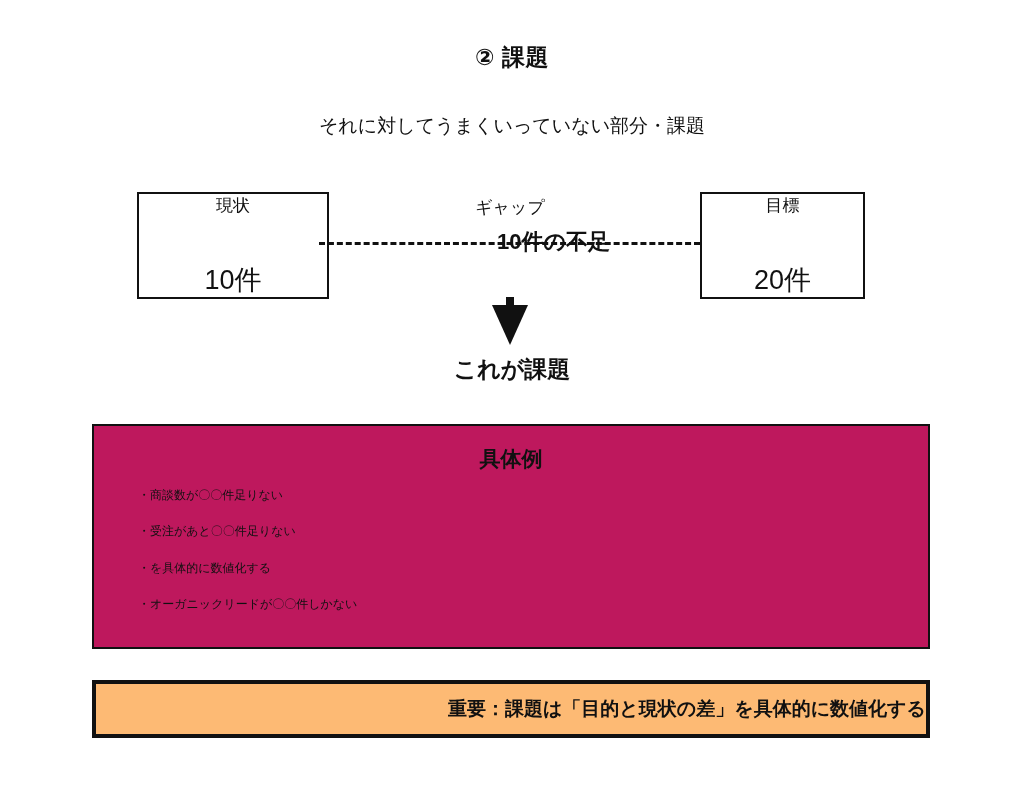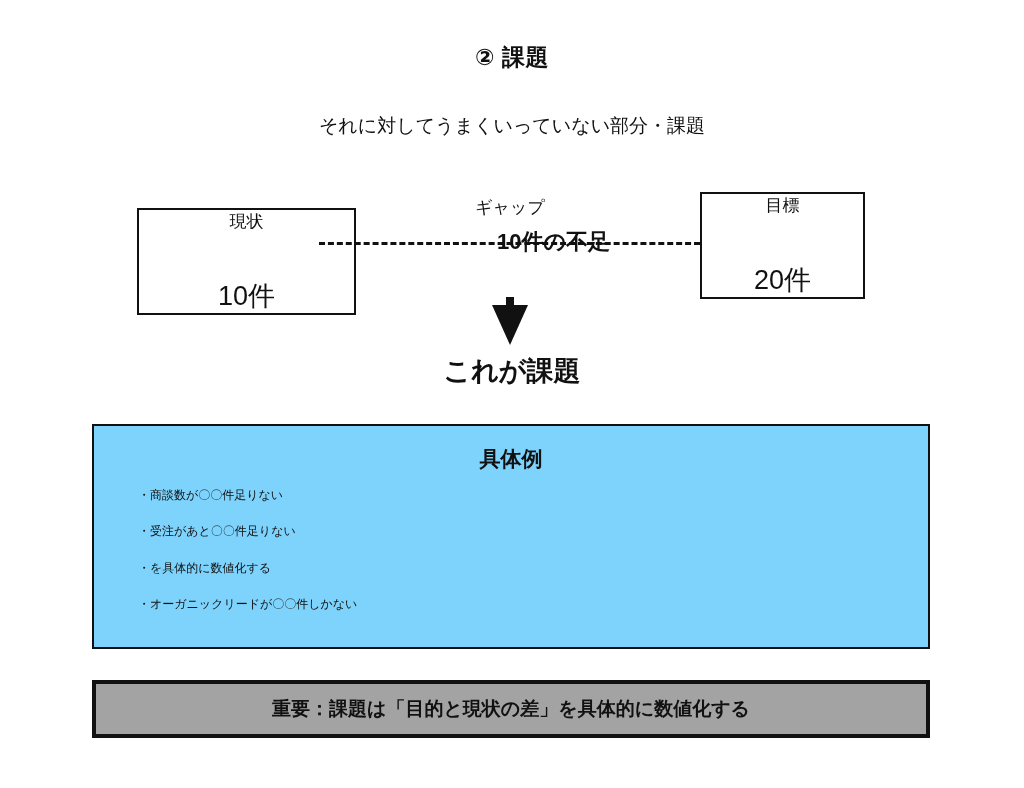--- a/index.html
+++ b/index.html
@@ -49,21 +49,21 @@
   .state-box {
     position: absolute;
     box-sizing: border-box;
     border: 2px solid #111111;
     background: #ffffff;
     display: flex;
     flex-direction: column;
     align-items: center;
     justify-content: center;
   }
-  .state-box.current { left: 137px; top: 208px; width: 219px; height: 107px; }
+  .state-box.current { left: 137px; top: 192px; width: 192px; height: 107px; }
   .state-box.target  { left: 700px; top: 192px; width: 165px; height: 107px; }
 
   .state-label {
     font-size: 17px;
     font-weight: normal;
     line-height: 1.25;
     margin-bottom: 2px;
   }
   .state-value {
     font-size: 27px;
@@ -110,35 +110,35 @@
     top: 297px;
     width: 48px;
     height: 48px;
   }
   .conclusion-text {
     position: absolute;
     left: 0;
     top: 355px;
     width: 1024px;
     text-align: center;
-    font-size: 27px;
+    font-size: 23px;
     font-weight: bold;
     line-height: 1.25;
   }
 
   
   .examples-box {
     position: absolute;
     left: 92px;
     top: 424px;
     width: 838px;
     height: 225px;
     box-sizing: border-box;
     border: 2px solid #111111;
-    background: #7dd3fc;
+    background: #be185d;
   }
   .examples-title {
     position: absolute;
     left: 0;
     top: 20px;
     width: 100%;
     text-align: center;
     font-size: 21px;
     font-weight: bold;
     line-height: 1.2;
@@ -162,24 +162,24 @@
 
   
   .takeaway-bar {
     position: absolute;
     left: 92px;
     top: 680px;
     width: 838px;
     height: 58px;
     box-sizing: border-box;
     border: 4px solid #111111;
-    background: #a3a3a3;
+    background: #fdba74;
     display: flex;
     align-items: center;
-    justify-content: center;
+    justify-content: flex-end;
   }
   .takeaway-text {
     font-size: 19px;
     font-weight: bold;
     line-height: 1.25;
     text-align: center;
   }
 </style>
 </head>
 <body>

